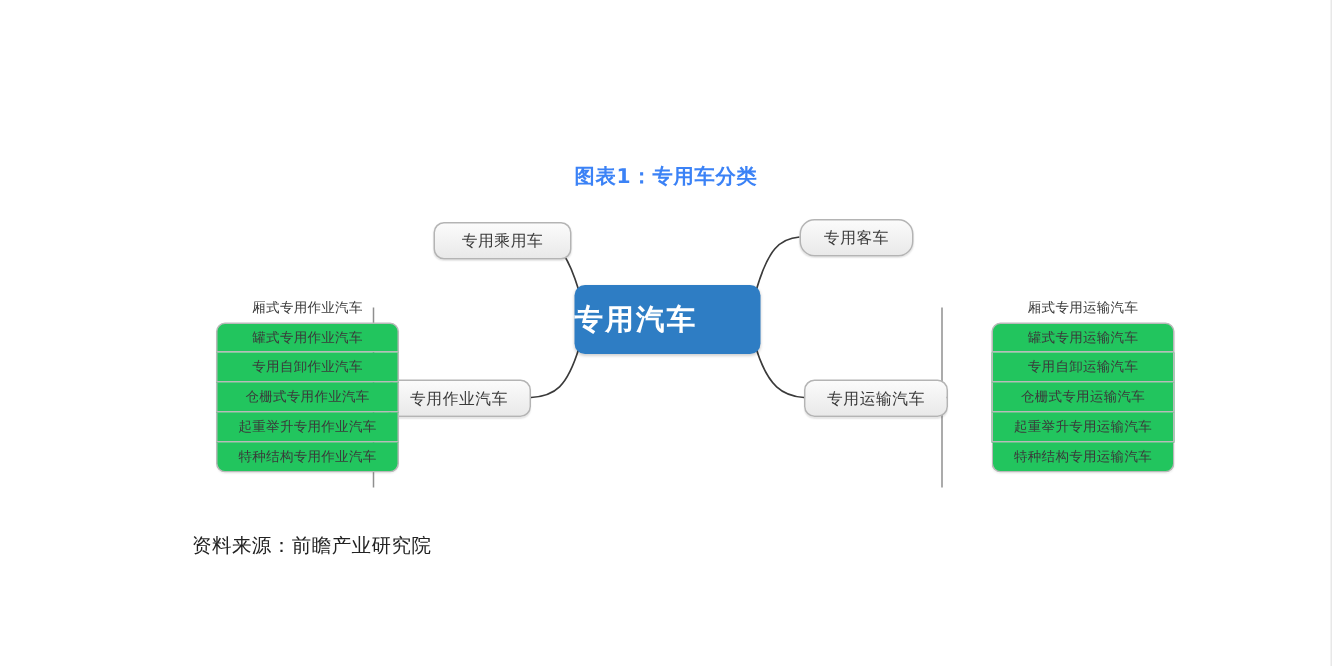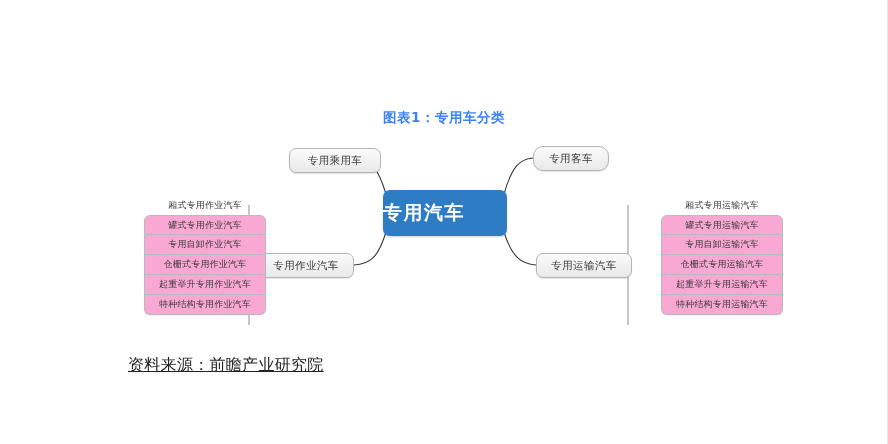--- a/index.html
+++ b/index.html
@@ -18,23 +18,22 @@
   }
   .title{
     position:absolute;top:70px;left:0;width:888px;
     text-align:center;
     font-size:13.5px;font-weight:bold;color:#3b82f6;
     letter-spacing:.5px;
     margin-top:39px;
   }
   .source{
     position:absolute;left:128px;top:355px;
-    font-size:16px;color:#222;
+    font-size:13px;color:#222;
     letter-spacing:.3px;
-    text-decoration:underline;
   }
   
   svg.wires{position:absolute;left:0;top:0;width:888px;height:444px;}
   
   .center-node{
     position:absolute;left:383px;top:190px;
     width:124px;height:46px;
     background:#2E7DC4;
     border-radius:7px;
     display:flex;align-items:center;justify-content:flex-start;
@@ -65,21 +64,21 @@
   #leaves-right{left:661px;top:195px;}
   .leaf{
     height:20px;
     display:flex;align-items:center;justify-content:center;
     font-size:9px;color:#3a3a3a;
     letter-spacing:.2px;
     white-space:nowrap;
     box-sizing:border-box;
     border:1px solid #b9b9b9;
     border-top:none;
-    background:#f9a8d4;
+    background:#22c55e;
     box-shadow:0 1px 1px rgba(0,0,0,.05);
   }
   .leaf.first{
     border:none;background:transparent;box-shadow:none;
   }
   .leaf.second{
     border-top:1px solid #b9b9b9;
     border-top-left-radius:6px;border-top-right-radius:6px;
   }
   .leaf.last{

